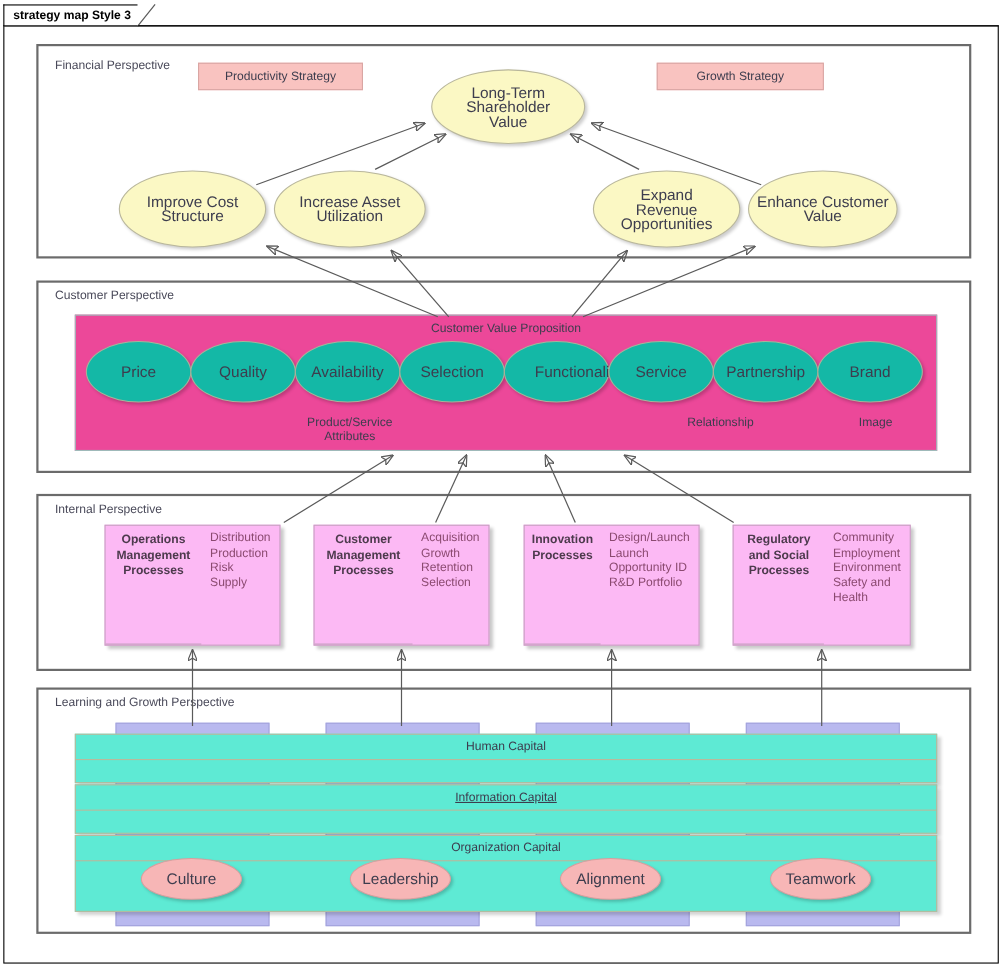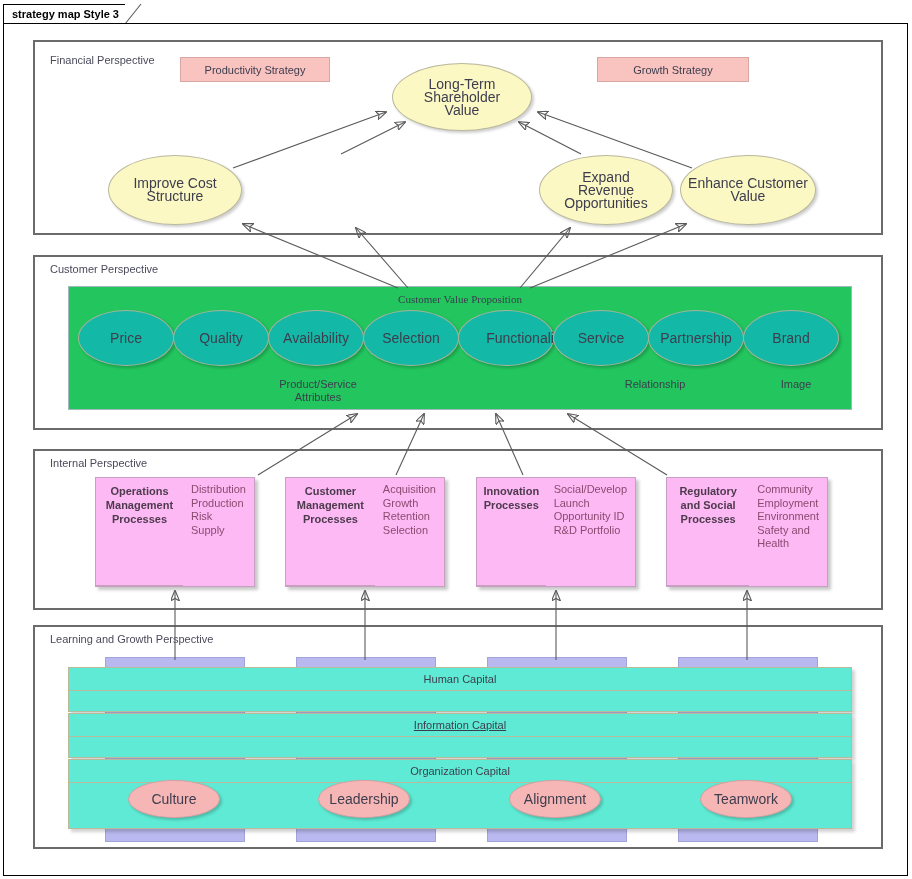--- a/index.html
+++ b/index.html
@@ -74,25 +74,24 @@
     background:#f9c3c0;
     border:1px solid #d9a6a3;
     box-sizing:border-box;
     display:flex;align-items:center;justify-content:center;
     font-size:11px;color:#3d3d4e;
     z-index:12;
   }
 
   .cvp-box{
     position:absolute;
-    background:#22c55e;
+    background:#ec4899;
     border:1px solid #9fb9b9;
     box-sizing:border-box;
     z-index:6;
-    font-family:Liberation Serif, serif;
   }
   .cvp-title{
     position:absolute;left:0;right:0;top:6px;
     text-align:center;font-size:11px;color:#3d3d4e;
     z-index:16;
   }
   .cvp-caption{
     position:absolute;
     font-size:11px;line-height:13px;color:#3d3d4e;
     text-align:center;z-index:16;
@@ -169,20 +168,23 @@
   </div>
   <div class="strategy-box" style="left:597px;top:57px;width:152px;height:25px;">
     <span>Growth Strategy</span>
   </div>
 
   <div class="ellipse yellow" style="left:392px;top:63px;width:140px;height:68px;">
     <span style="padding:0 12px;">Long-Term Shareholder Value</span>
   </div>
   <div class="ellipse yellow" style="left:108px;top:155px;width:134px;height:70px;">
     <span style="padding:0 6px;">Improve Cost Structure</span>
+  </div>
+  <div class="ellipse yellow" style="left:249px;top:155px;width:138px;height:70px;">
+    <span style="padding:0 4px;">Increase Asset Utilization</span>
   </div>
   <div class="ellipse yellow" style="left:539px;top:155px;width:134px;height:70px;">
     <span style="padding:0 16px;">Expand Revenue Opportunities</span>
   </div>
   <div class="ellipse yellow" style="left:680px;top:155px;width:136px;height:70px;">
     <span style="padding:0 3px;">Enhance Customer Value</span>
   </div>
 
   <div class="panel" style="left:33px;top:255px;width:850px;height:175px;"></div>
   <div class="panel-title" style="left:50px;top:263px;">Customer Perspective</div>
@@ -240,21 +242,21 @@
       <div>Acquisition</div>
       <div>Growth</div>
       <div>Retention</div>
       <div>Selection</div>
     </div>
   </div>
 
   <div class="proc" style="left:476px;top:477px;width:160px;height:110px;">
     <div class="proc-head">Innovation Processes</div>
     <div class="proc-body">
-      <div>Social/Develop</div>
+      <div>Design/Launch</div>
       <div>Launch</div>
       <div>Opportunity ID</div>
       <div>R&amp;D Portfolio</div>
     </div>
   </div>
 
   <div class="proc" style="left:666px;top:477px;width:162px;height:110px;">
     <div class="proc-head">Regulatory and Social Processes</div>
     <div class="proc-body">
       <div>Community</div>

